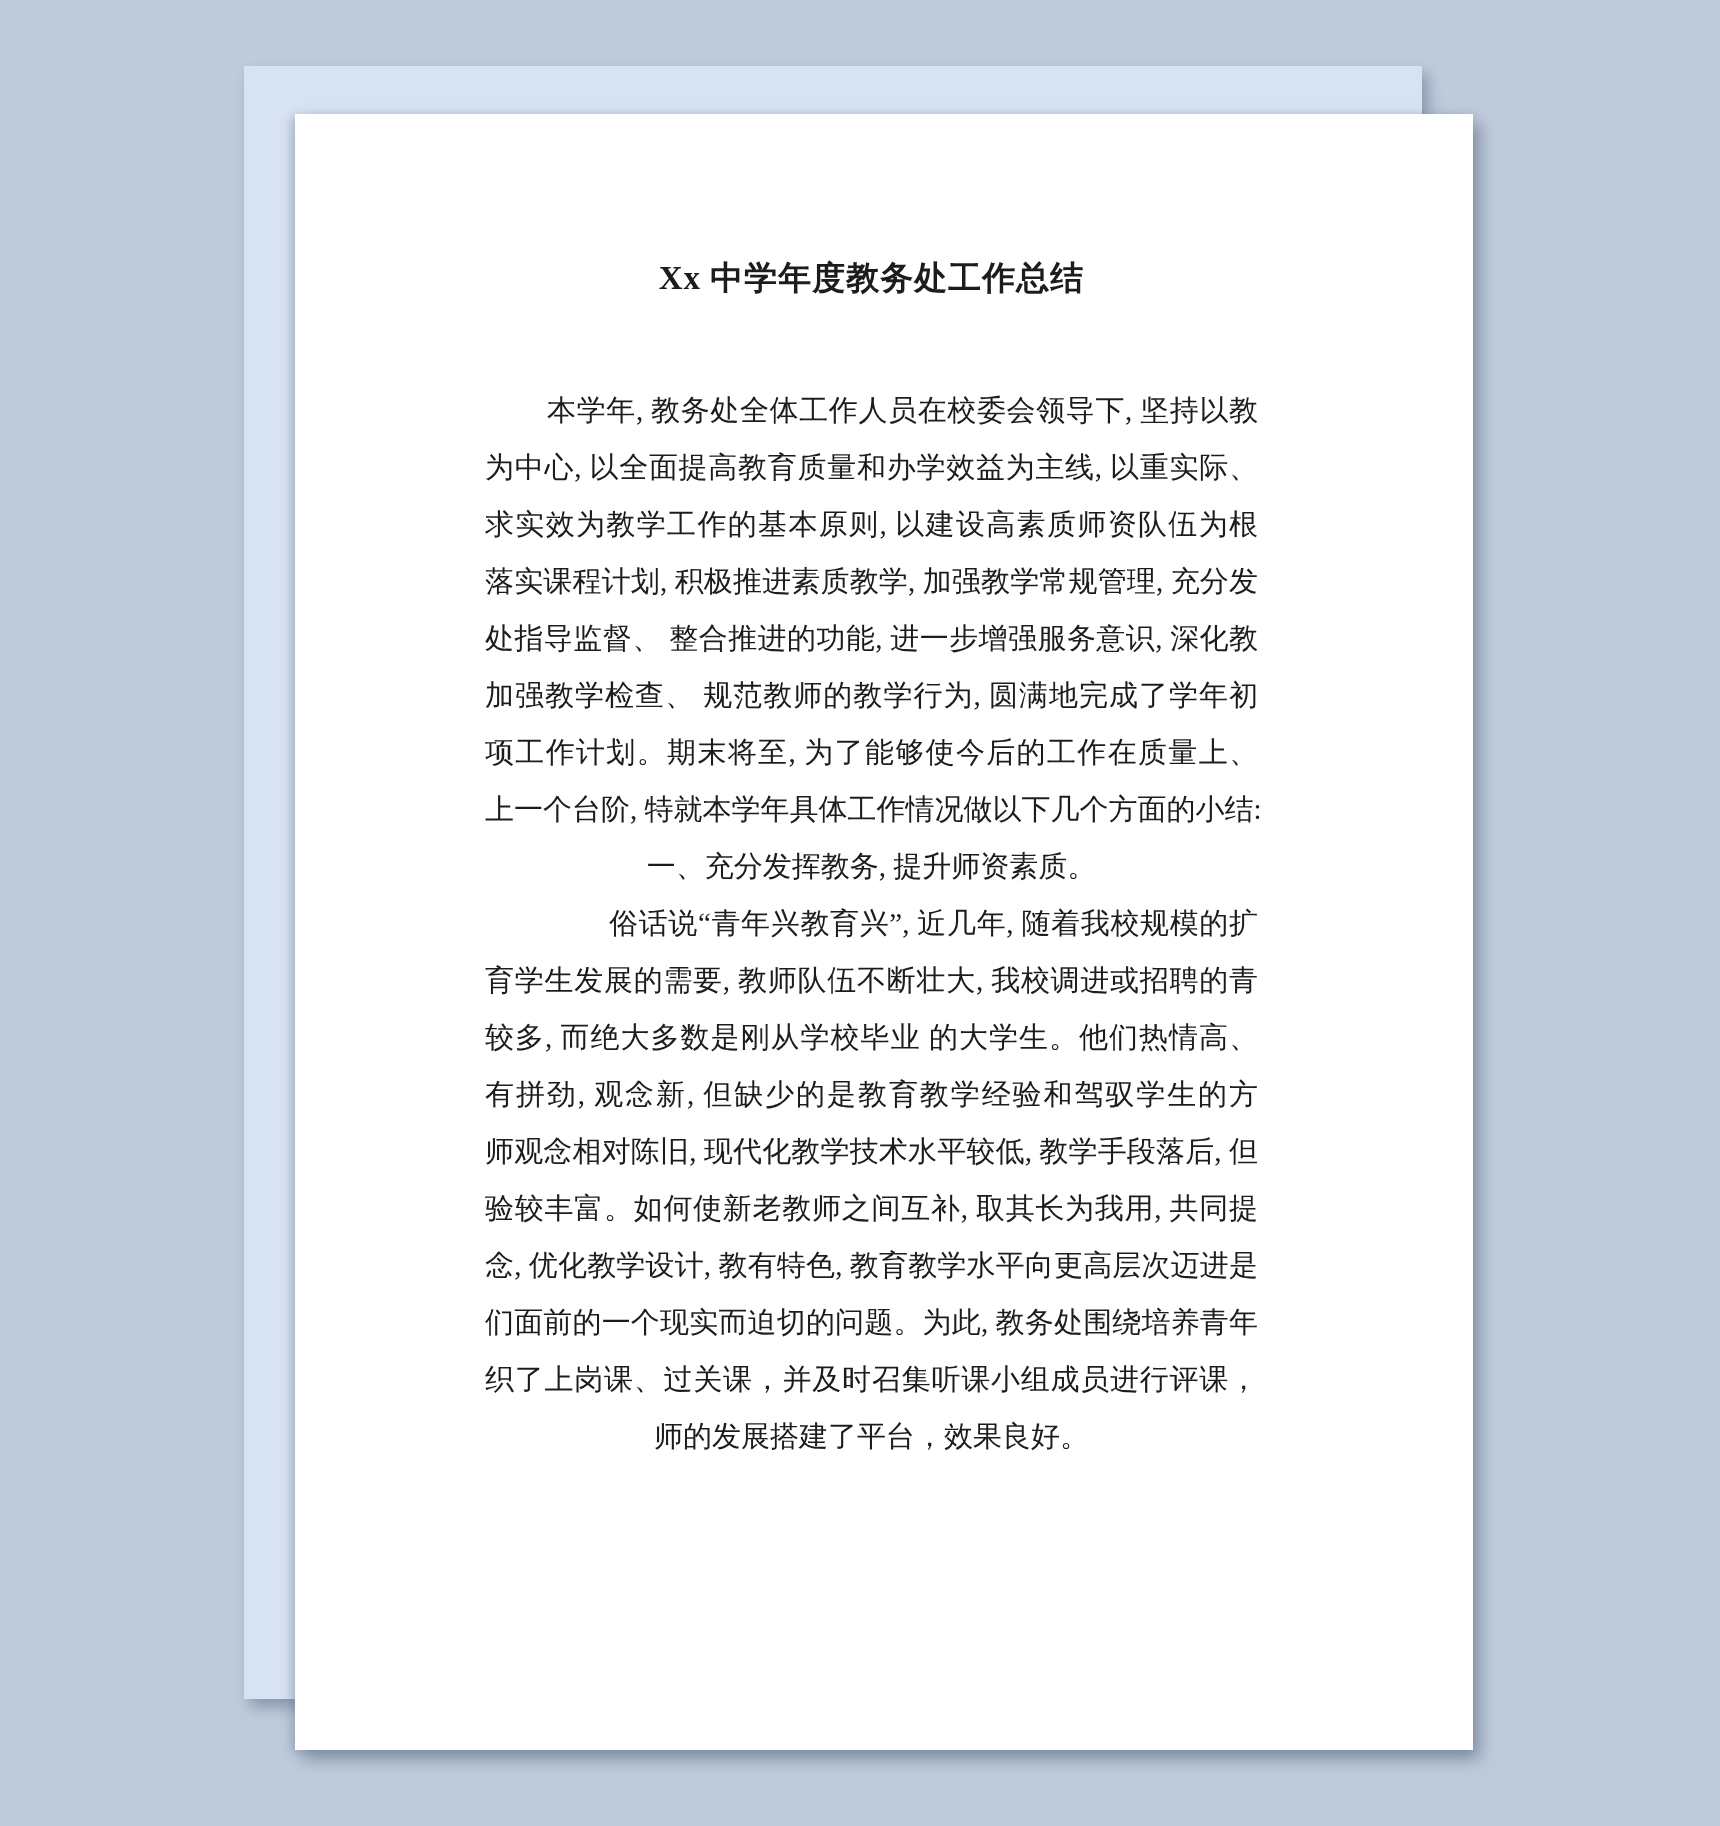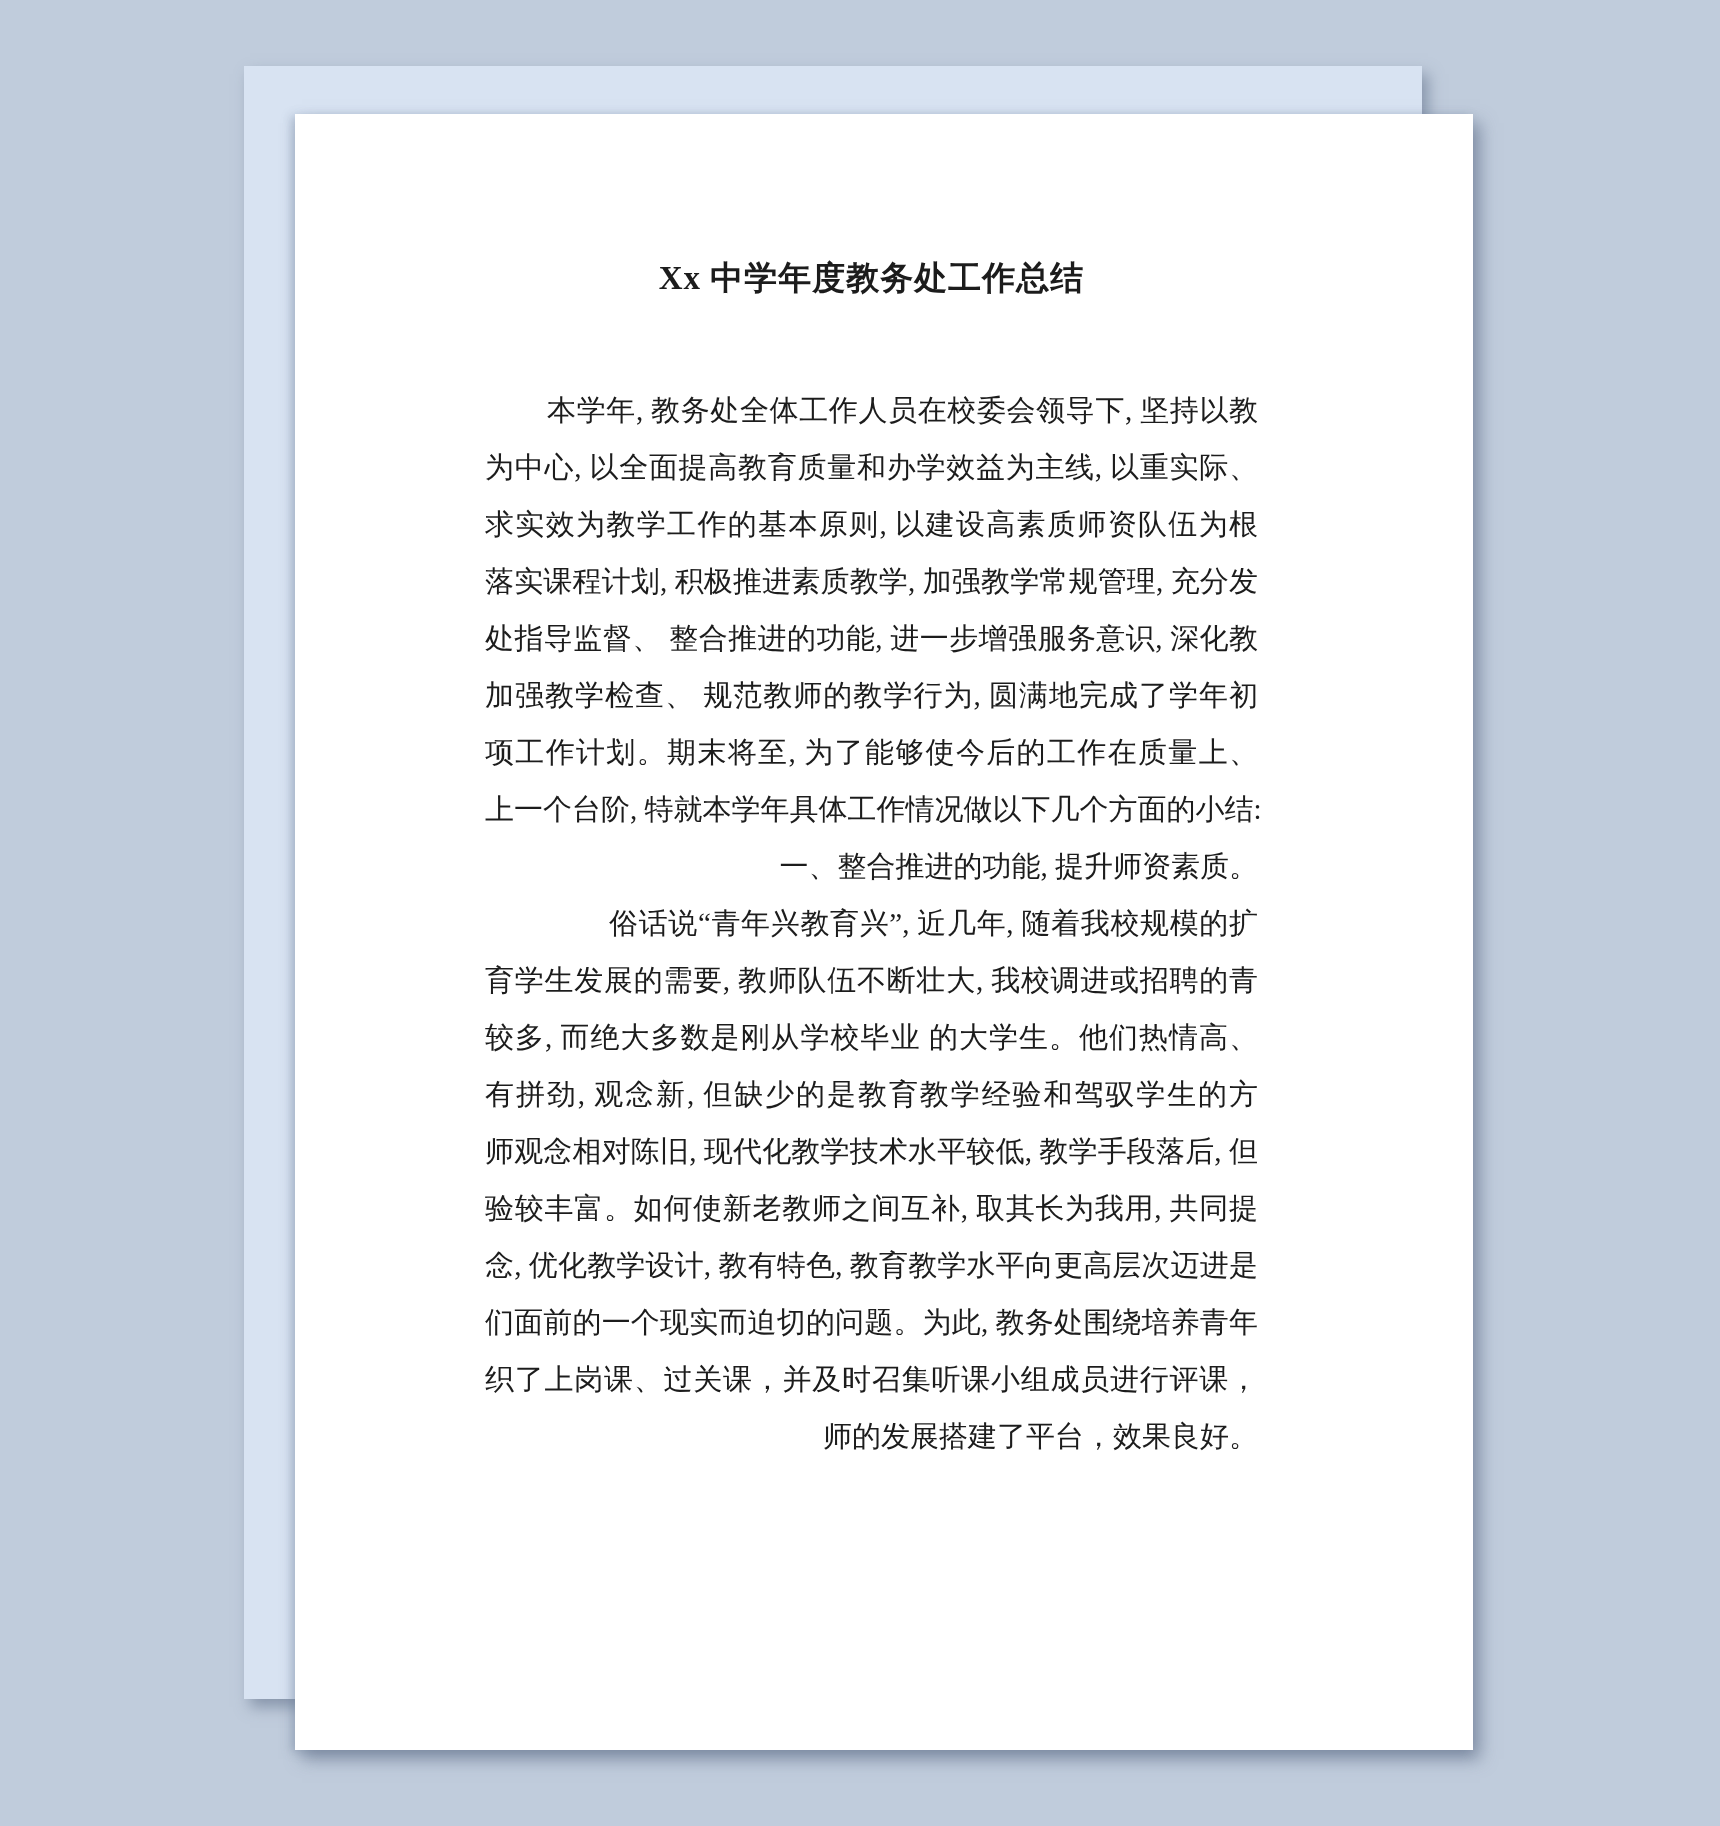--- a/index.html
+++ b/index.html
@@ -50,21 +50,21 @@
     position: absolute;
     left: 190px; top: 268px;
     width: 773px;
     color: var(--ink);
     font-size: 29px;
   }
   .doc-body .line {
     height: 57px;
     line-height: 57px;
     white-space: nowrap;
-    text-align: right;
+    text-align: center;
   }
   .doc-body .line.fill {
     white-space: normal;
     text-align: justify;
     text-align-last: justify;
     overflow: hidden;
   }
 </style>
 </head>
 <body>
@@ -75,21 +75,21 @@
     <div class="doc-title">Xx 中学年度教务处工作总结</div>
     <div class="doc-body">
         <div class="line fill" style="text-indent: 62px;">本学年, 教务处全体工作人员在校委会领导下, 坚持以教学工作</div>
         <div class="line fill">为中心, 以全面提高教育质量和办学效益为主线, 以重实际、抓实事、</div>
         <div class="line fill">求实效为教学工作的基本原则, 以建设高素质师资队伍为根本, 认真</div>
         <div class="line fill">落实课程计划, 积极推进素质教学, 加强教学常规管理, 充分发挥教务</div>
         <div class="line fill">处指导监督、 整合推进的功能, 进一步增强服务意识, 深化教学改革,</div>
         <div class="line fill">加强教学检查、 规范教师的教学行为, 圆满地完成了学年初制定的各</div>
         <div class="line fill">项工作计划。期末将至, 为了能够使今后的工作在质量上、 效率上再</div>
         <div class="line">上一个台阶, 特就本学年具体工作情况做以下几个方面的小结:</div>
-        <div class="line">一、整合推进的功能, 提升师资素质。</div>
+        <div class="line">一、充分发挥教务, 提升师资素质。</div>
         <div class="line fill" style="text-indent: 124px;">俗话说“青年兴教育兴”, 近几年, 随着我校规模的扩大和教</div>
         <div class="line fill">育学生发展的需要, 教师队伍不断壮大, 我校调进或招聘的青年教师</div>
         <div class="line fill">较多, 而绝大多数是刚从学校毕业 的大学生。他们热情高、干劲足、</div>
         <div class="line fill">有拼劲, 观念新, 但缺少的是教育教学经验和驾驭学生的方法。而老教</div>
         <div class="line fill">师观念相对陈旧, 现代化教学技术水平较低, 教学手段落后, 但教学经</div>
         <div class="line fill">验较丰富。如何使新老教师之间互补, 取其长为我用, 共同提高教学理</div>
         <div class="line fill">念, 优化教学设计, 教有特色, 教育教学水平向更高层次迈进是摆在我</div>
         <div class="line fill">们面前的一个现实而迫切的问题。为此, 教务处围绕培养青年教师组</div>
         <div class="line fill">织了上岗课、过关课，并及时召集听课小组成员进行评课，为青年教</div>
         <div class="line">师的发展搭建了平台，效果良好。</div>

